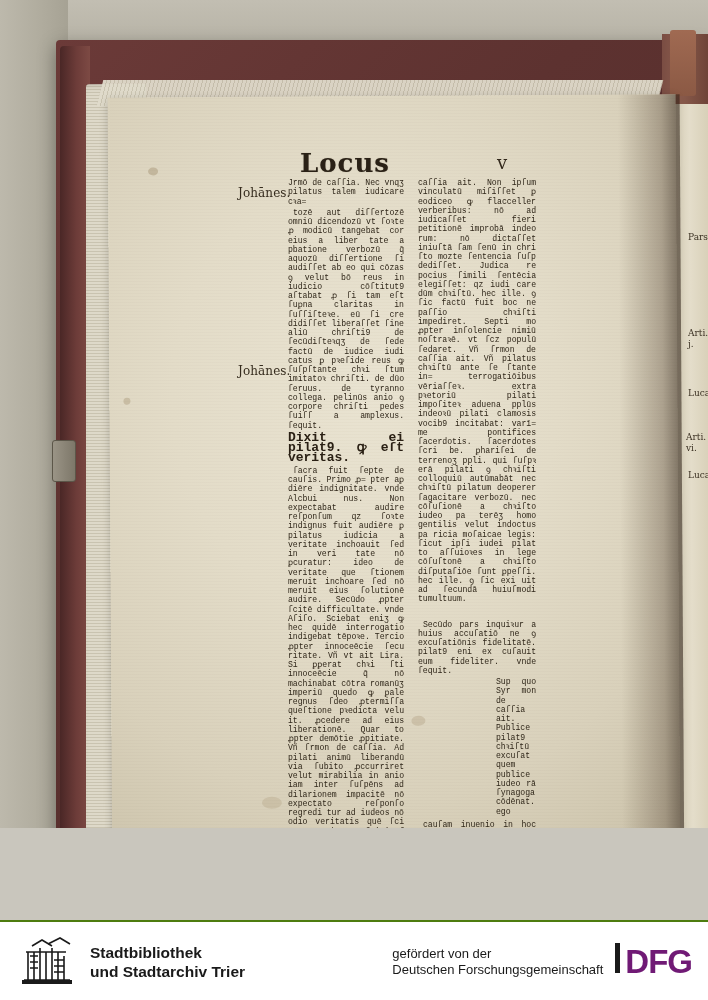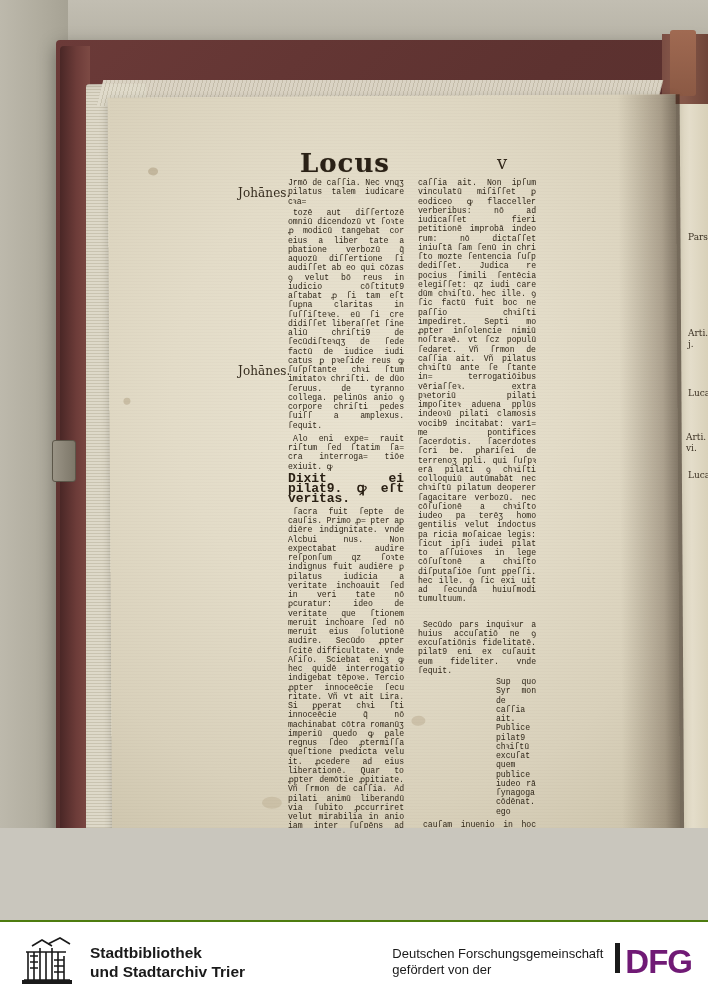--- a/index.html
+++ b/index.html
@@ -318,21 +318,20 @@
 
     <div class="rightcol" style="left:688px; top:232px;">Pars.</div>
     <div class="rightcol" style="left:688px; top:328px;">Arti. j.</div>
     <div class="rightcol" style="left:688px; top:388px;">Lucas</div>
     <div class="rightcol" style="left:686px; top:432px;">Arti. vi.</div>
     <div class="rightcol" style="left:688px; top:470px;">Lucas</div>
 
     <div class="col" id="col-left">
       <p>Jrmō de caſſia. Nec vnqʒ pilatus talem iudicare cꝛa=</p>
       <p class="ind" style="margin-top:2px;">tozē aut diſſertozē omniū dicendozū vt ſoꝛte ꝓ modicū tangebat cor eius a liber tate a pbatione verbozū q̄ aquozū diſſertione ſi audiſſet ab eo qui cōzas ꝯ velut bō reus in iudicio cōſtitut9 aſtabat ꝓ ſi tam eſt ſuꝑna claritas in ſuſſiſteꝛe. eū ſi cre didiſſet liberaſſet ſine aliū chriſti9 de ſecūdiſteꝛqʒ de ſede factū de iudice iudi catus ꝑ pꝛeſide reus ꝙ ſuſpſtante chꝛi ſtum imitatoꝛ chriſti. de dūo ſeruus. de tyranno collega. pelinūs anio ꝯ corpore chriſti pedes ſuiſſ a amplexus. ſequit.</p>
-      <p class="ind" style="margin-top:4px;">Alo eni expe= rauit riſtum ſed ſtatim ſa= cra interroga= tiōe exiuit. ꝙ</p>
       <p class="lombard" style="margin-top:3px;">Dixit ei pilat9. ꝙ eſt veritas.</p>
       <p class="ind" style="margin-top:3px;">ſacra fuit ſepte de cauſis. Primo ꝓ= pter aꝑ diēre indignitate. vnde Alcbui nus. Non expectabat audire reſponſum qz ſoꝛte indignus fuit audiēre ꝑ pilatus iudicia a veritate inchoauit ſed in veri tate nō ꝑcuratur: ideo de veritate que ſtionem meruit inchoare ſed nō meruit eius ſolutionē audire. Secūdo ꝓpter ſcitē difficultate. vnde Aſiſo. Sciebat eniʒ ꝙ hec quidē interrogatio indigebat tēpoꝛe. Tercio ꝓpter innoceēcie ſecu ritate. Vñ vt ait Lira. Si ꝑꝑerat chꝛi ſti innoceēcie q̄ nō machinabat cōtra romanūʒ imperiū quedo ꝙ ꝑale regnus ſdeo ꝓtermiſſa queſtione pꝛedicta velu it. ꝓcedere ad eius liberationē. Quar to ꝓpter demōtie ꝓpitiate. Vñ ſrmon de caſſia. Ad pilati animū liberandū via ſubito ꝓccurriret velut mirabilia in anio iam inter ſuſpēns ad dilarionem impacitē nō expectato reſponſo regredi tur ad iudeos nō odio veritatis quē ſci te querebat auſtiticeſ ad medicatum cō pēdiū ꝓ abſoluerēt anec ꝯ iuſte li= bitra dimi ſuſfectū. Quinto ꝓ= pter pꝛeſidēcie extrancitate. Naz ꝑ ait Lira. Queſtio erat de regno ſpiaali ipſe ait nō habebat inromiteꝛe ſz niſi de re poꝛalib9: ideo hec aduertēs dimiſit illi us queſtiōis ꝑſecutione. Sexto ꝓ= pter ſentēcie celeritate. Vñde ſrmon de</p>
     </div>
 
     <div class="col" id="col-right">
       <p>caſſia ait. Non ipſum vinculatū miſiſſet ꝑ eodiceo ꝙ flacceller verberibus: nō ad iudicaſſet fieri petitionē improbā indeo rum: nō dictaſſet iniuſtā ſam ſenū in chri ſto mozte ſentencia ſuſp dediſſet. Judica re pocius ſimili ſentēcia elegiſſet: qz iudi care dūm chꝛiſtū. hec ille. ꝯ ſic factū fuit boc ne paſſio chꝛiſti impediret. Septi mo ꝓpter inſolencie nimiū noſtraꝛē. vt ſcz populū ſedaret. Vñ ſrmon de caſſia ait. Vñ pilatus chꝛiſtū ante ſe ſtante in= terrogatiōibus vēriaſſeꝛ. extra pꝛetoriū pilati impoſiteꝛ aduena pplūs indeoꝛū pilati clamosis vocib9 incitabat: varī= me pontifices ſacerdotis. ſacerdotes ſcri be. ꝑhariſei de terrenoʒ ppli. qui ſuſpꝛ erā pilati ꝯ chꝛiſti colloquiū autūmabāt nec chꝛiſtū pilatum deoperer ſagacitare verbozū. nec cōſuſionē a chꝛiſto iudeo pa terēʒ homo gentilis velut indoctus pa ricia moſaicae legis: ſicut ipſi iudei pilat to aſſuioꝛes in lege cōſuſtonē a chꝛiſto diſputaſiōe ſunt ꝑpeſſi. hec ille. ꝯ ſic exi uit ad ſecundā huiuſmodi tumultuum.</p>
       <p class="ind" style="margin-top:16px;">Secūdo pars inquiꝛur a huius accuſatiō ne ꝯ excuſatiōnis fidelitatē. pilat9 eni ex cuſauit eum fideliter. vnde ſequit.</p>
       <p style="margin-top:2px; margin-left:78px; width:40px;">Sup quo Syr mon de caſſia ait. Publice pilat9 chꝛiſtū excuſat quem publice iudeo rā ſynagoga cōdēnat. ego</p>
       <p class="ind" style="margin-top:4px; clear:both;">cauſam inuenio in hoc hoīe: ego qui gē tilis ſum natione lugdunēſis. ciuitas ro manus: nō inuenio cauſam ꝙ ne vrt in ez tio iſtius. ꝙ mea ꝯ tradiditur in num9. Si ego nō inuenio vos qui iudei: ꝯ qz qui copariore quid inuenciſtis: ego in= des ſum: vos criminatozes: ꝯ qz accuſa tozes chꝛiſtū ad accuſatore ſed ad iudi cē ſpectat examinare cauſas reoꝛū. quid ꝙ iſto ingenerītis reſſectatur in vobis. ego nullā in eo cauſam qua ꝑlecrat inue nio. ꝯ ꝑ quid vt effectuo teſtimoniū in= noccēte chꝛiſti. Vñde idē. Magnū teſti moniū ad memoriā poſterozū: ꝙ ho celi= gatus: tutoꝛ rei publice: ꝑcurator indeo ti= gatus ceſario tociuſqʒ ſenat9: cultoꝛ ido</p>
     </div>
@@ -357,22 +356,22 @@
       </svg>
     </div>
 
     <div id="stb-text">
       <div>Stadtbibliothek</div>
       <div>und Stadtarchiv Trier</div>
     </div>
 
     <div id="dfg-block">
       <div id="dfg-text">
+        <div>gefördert von der</div>
         <div>Deutschen Forschungsgemeinschaft</div>
-        <div>gefördert von der</div>
       </div>
       <div id="dfg-logo">
         <span class="bar"></span>
         <span>DFG</span>
       </div>
     </div>
 
   </div>
 </div>
 

